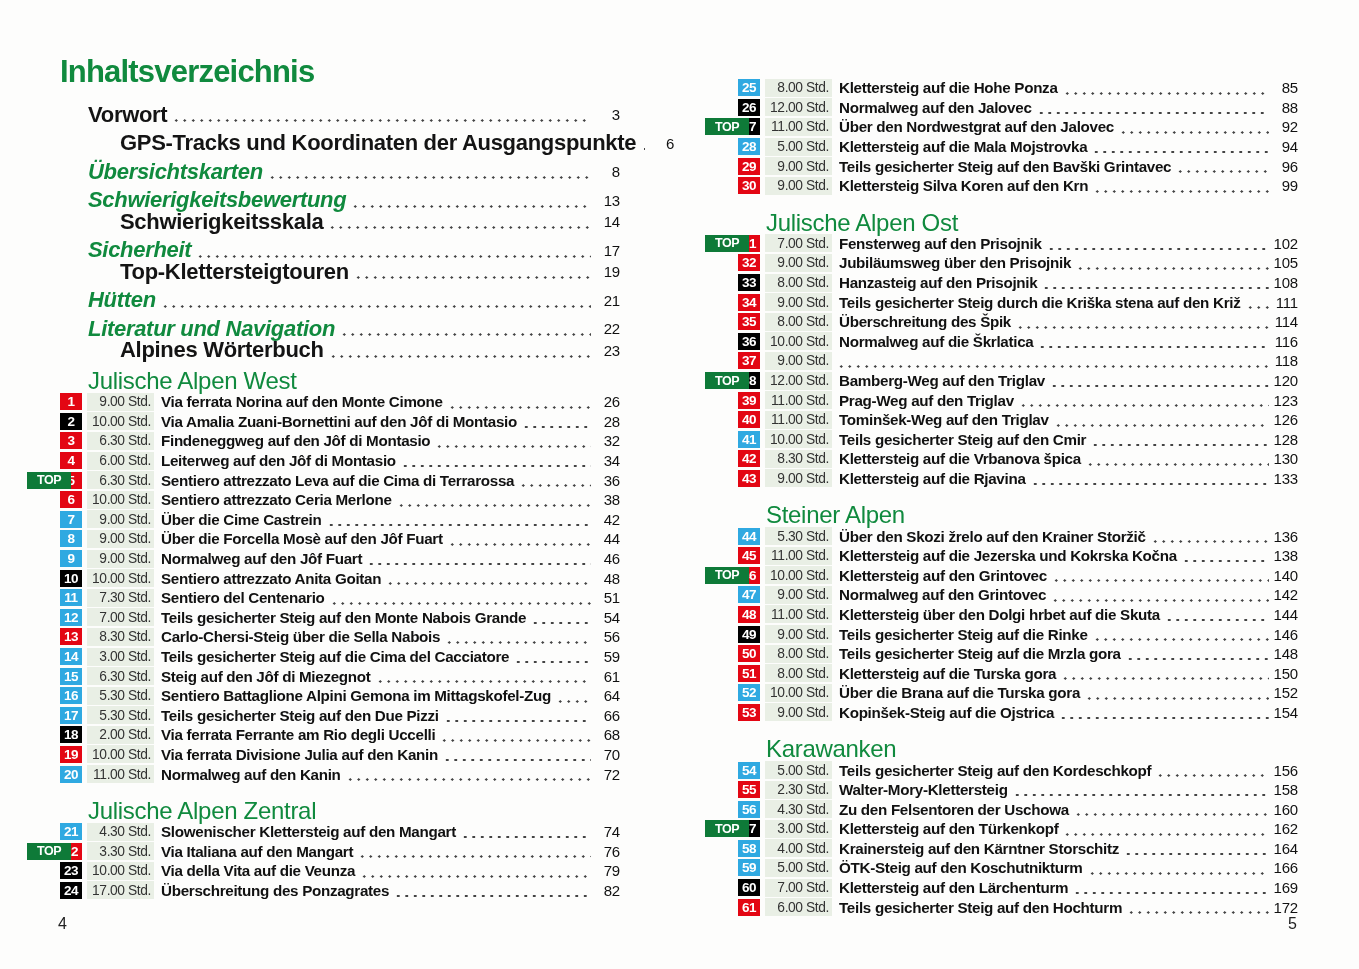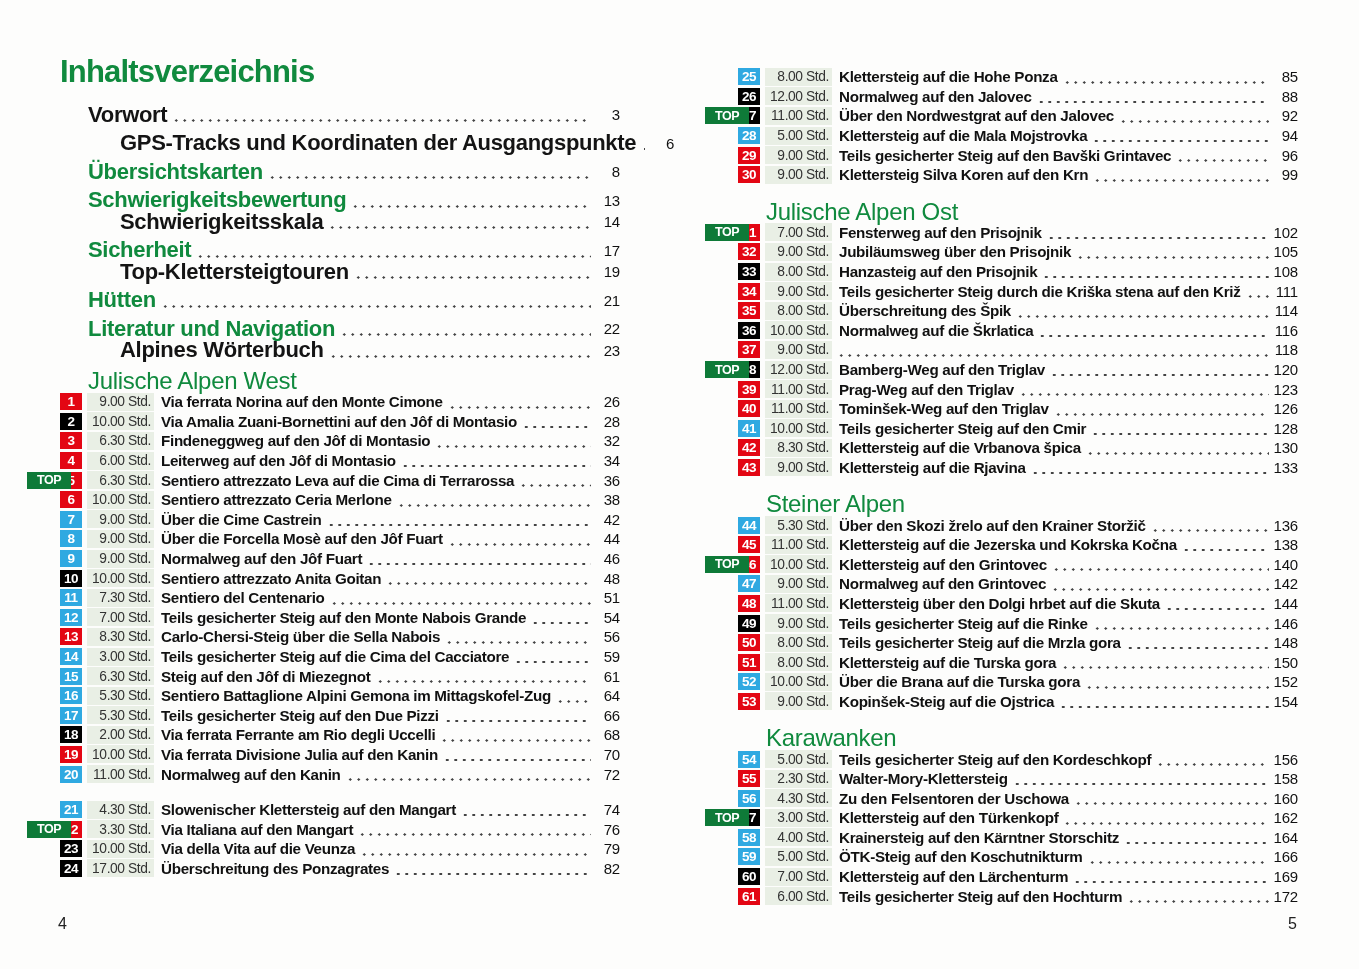--- a/index.html
+++ b/index.html
@@ -21,28 +21,28 @@
 
   .col{position:absolute;width:560px;}
   .col.left{left:60px;top:104px;}
   .col.right{left:738px;top:67px;}
 
   
   .fgroup{margin-bottom:7px;}
   .frow{display:flex;align-items:center;height:21.5px;margin-left:28px;}
   .frow.indent{margin-left:60px;}
   .frow .label{font-size:22px;font-weight:bold;white-space:nowrap;letter-spacing:-0.3px;}
-  .frow .label.green{color:var(--green);}
+  .frow .label.green{color:var(--green);font-style:italic;}
   .frow .label.black{color:var(--text);}
   .frow .pg{font-weight:normal;}
 
   
   .section{margin-top:16px;}
   #left-sections .section:first-child{margin-top:9px;}
-  #right-sections .section:first-child{margin-top:0;}
+  #right-sections .section:first-child{margin-top:11px;}
   .section-heading{
     height:22px;display:flex;align-items:center;margin-left:28px;
     font-size:24px;font-weight:normal;color:var(--green);letter-spacing:-0.3px;white-space:nowrap;
   }
 
   
   .trow{position:relative;display:flex;align-items:center;height:19.6px;}
   .badge{
     flex:none;width:22px;height:17px;display:flex;align-items:center;justify-content:center;
     color:#fff;font-weight:bold;font-size:13.5px;letter-spacing:-0.5px;
@@ -288,20 +288,21 @@
           </div>
           <div class="trow">
             <span class="badge blue">20</span>
             <span class="time">11.00 Std.</span>
             <span class="ttl">Normalweg auf den Kanin</span>
             <span class="leader"></span>
             <span class="pg">72</span>
           </div>
         </div>
         <div class="section">
+          <div class="section-heading">Julische Alpen Zentral</div>
           <div class="trow">
             <span class="badge blue">21</span>
             <span class="time">4.30 Std.</span>
             <span class="ttl">Slowenischer Klettersteig auf den Mangart</span>
             <span class="leader"></span>
             <span class="pg">74</span>
           </div>
           <div class="trow">
             <span class="top-badge">TOP</span>
             <span class="badge red">22</span>

